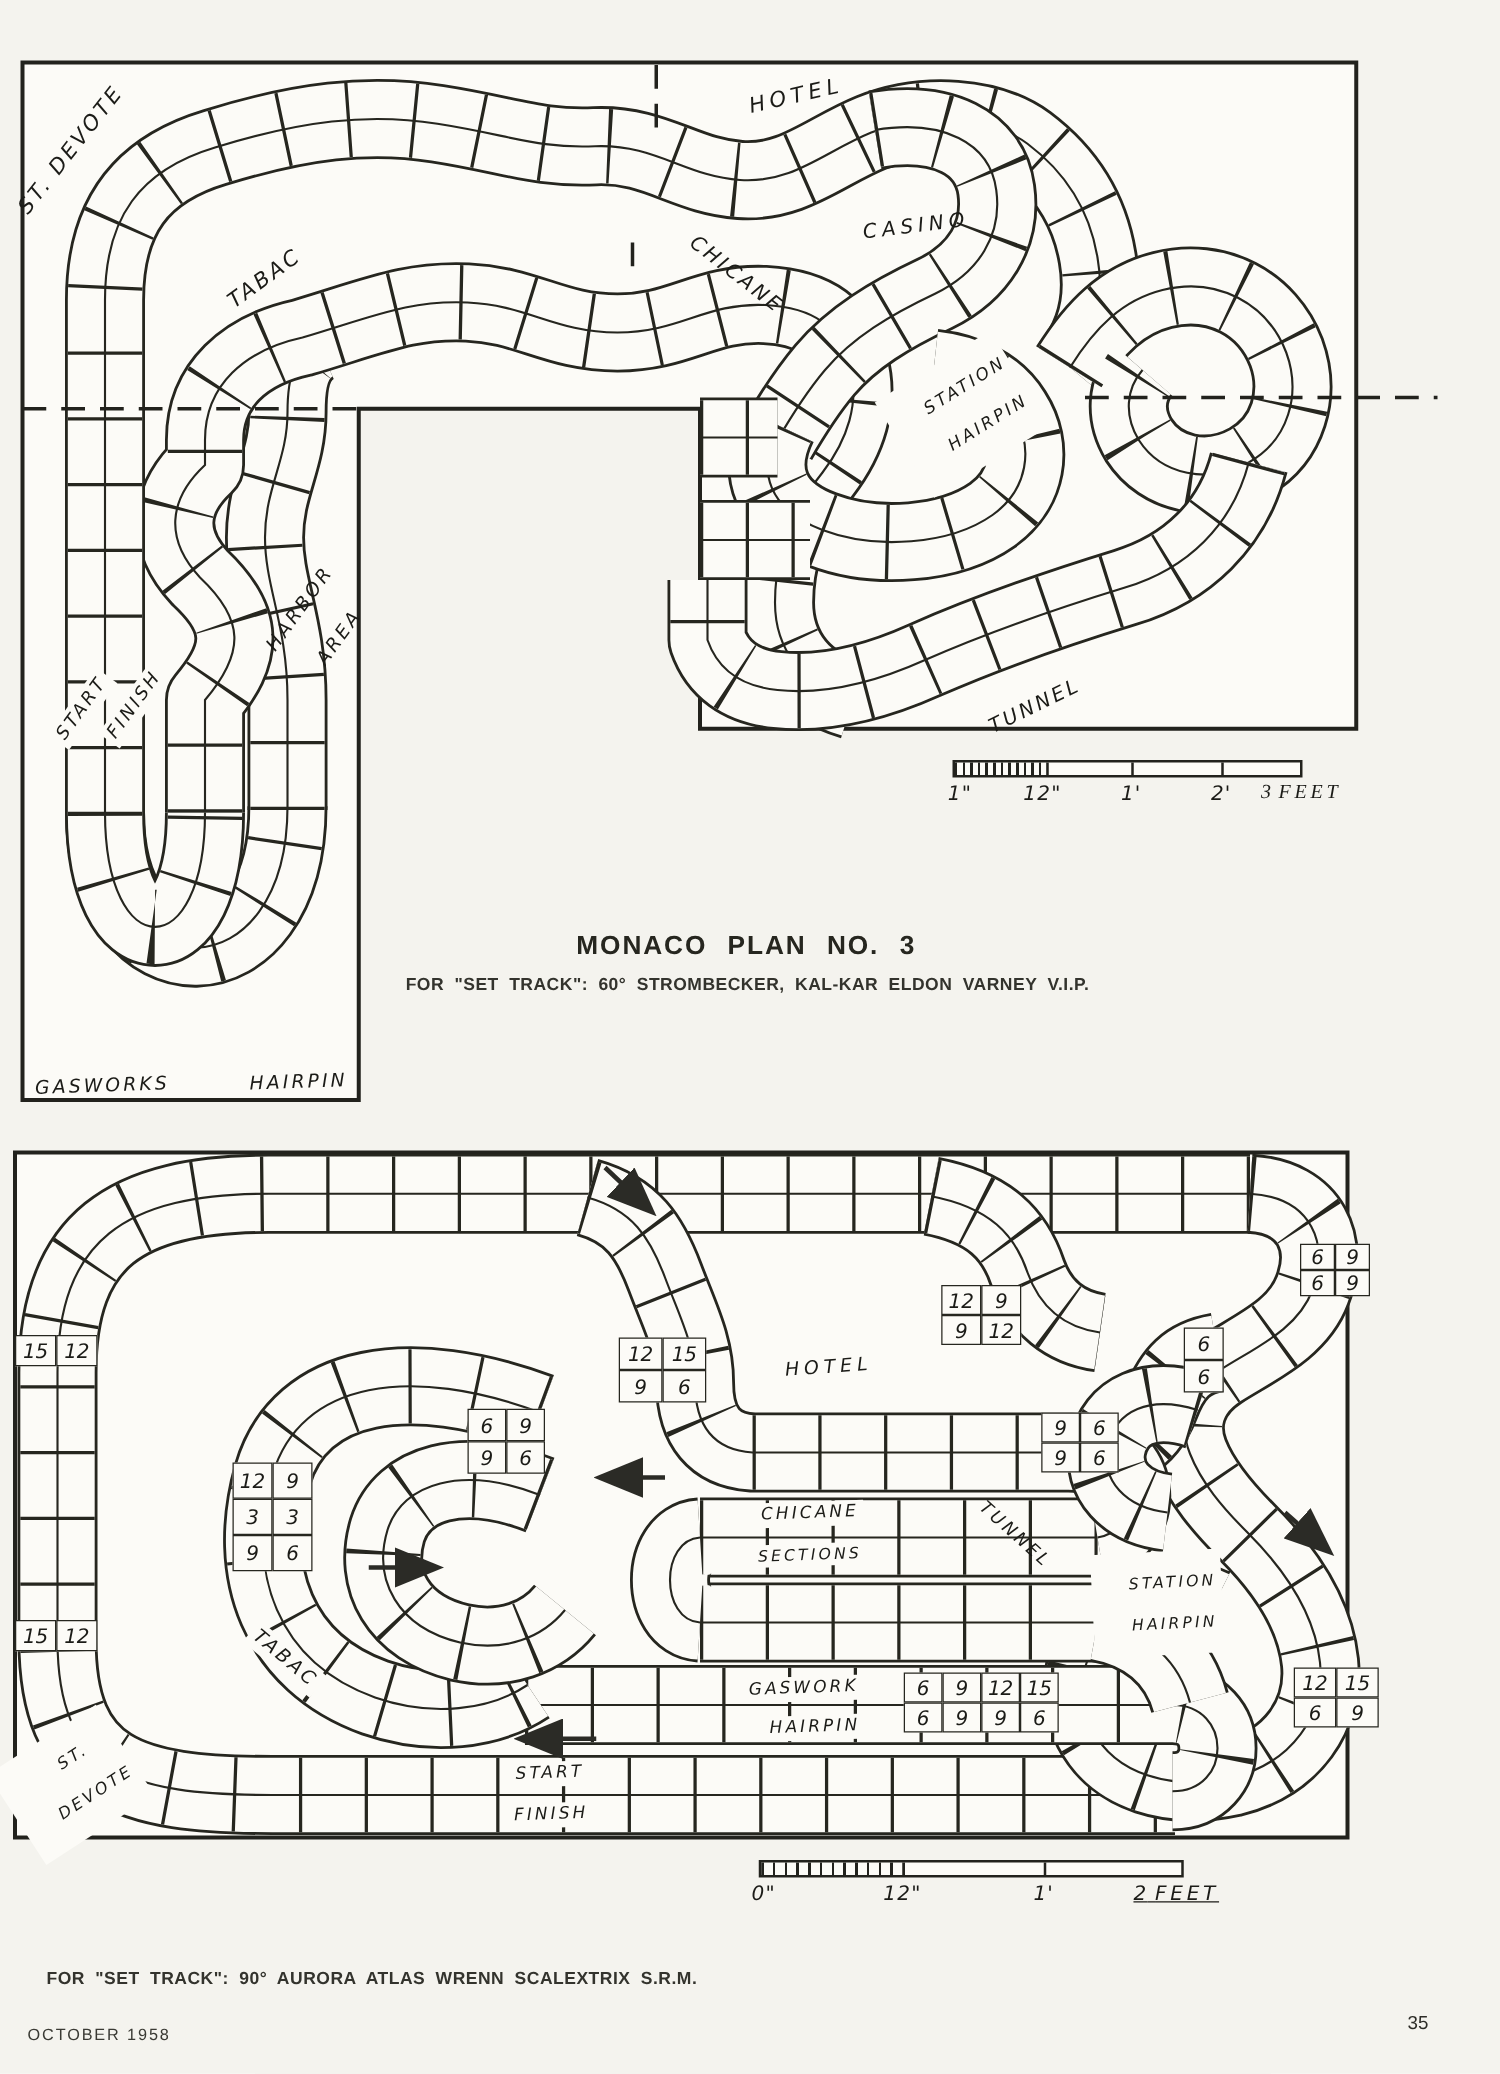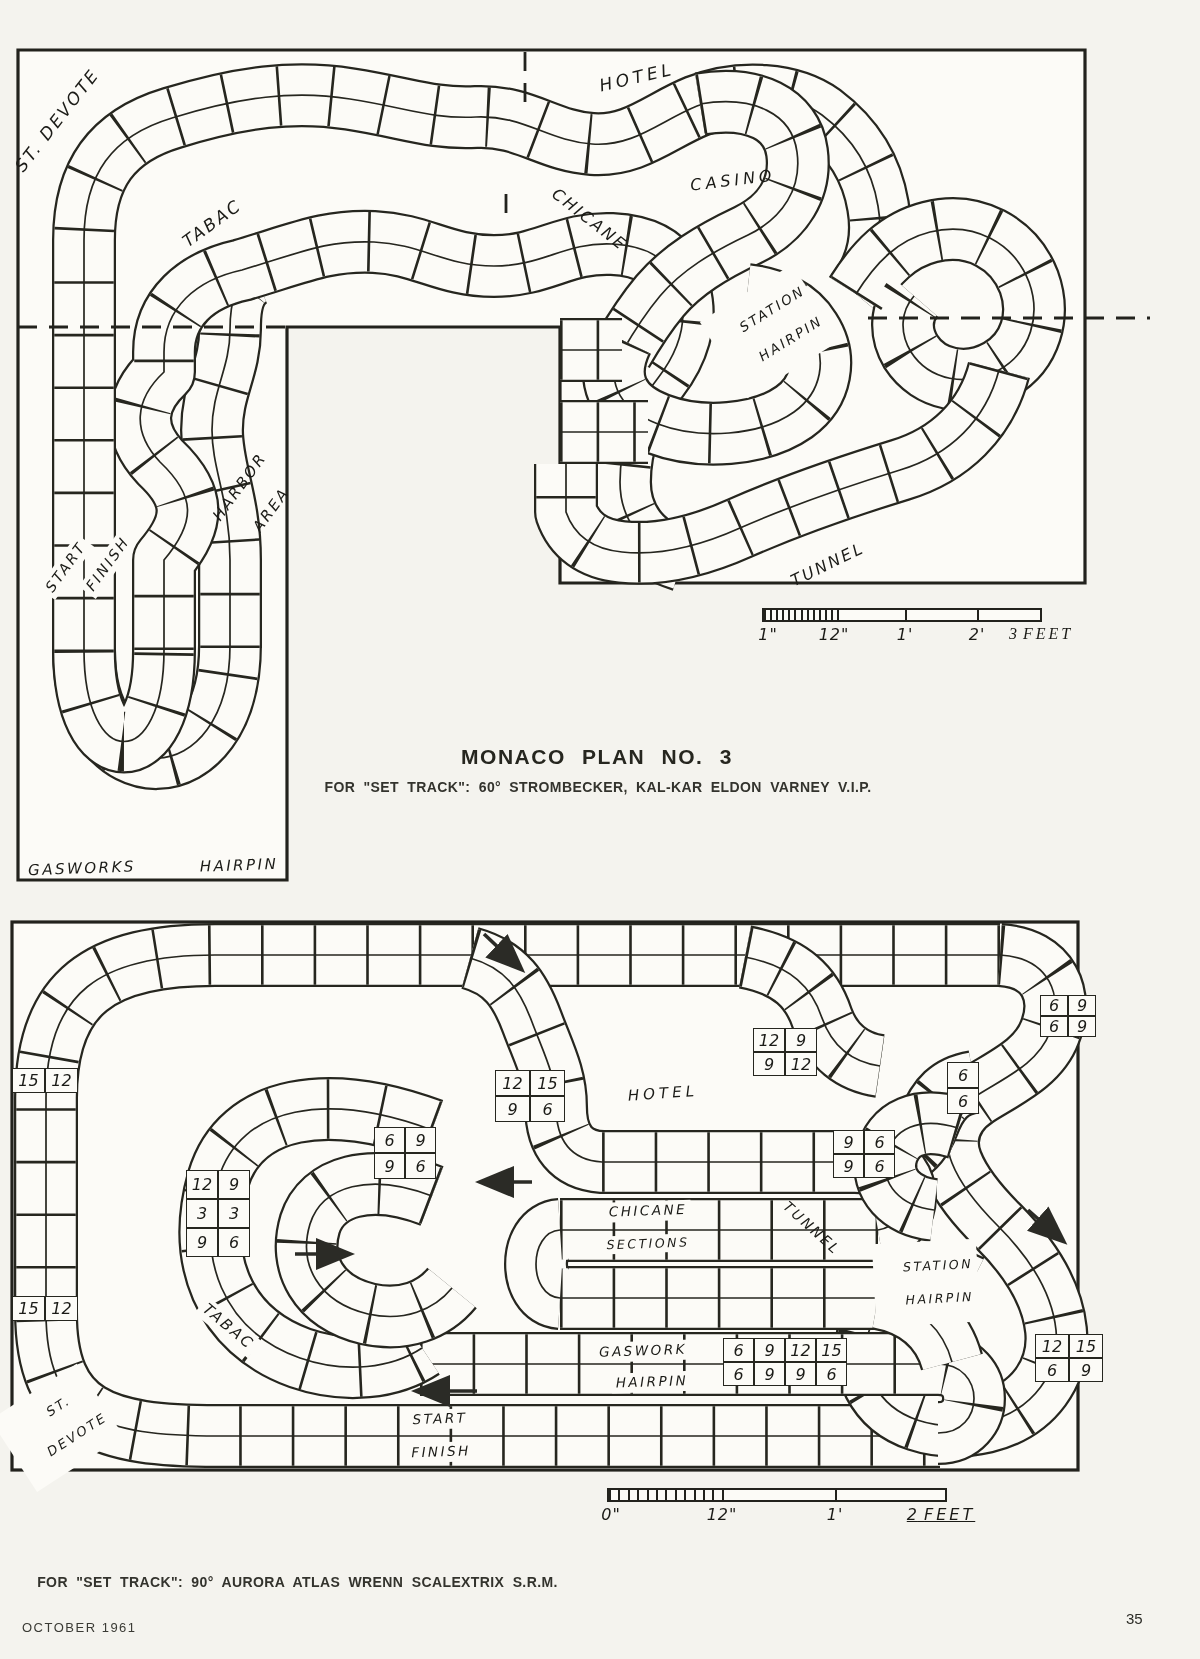--- a/index.html
+++ b/index.html
@@ -332,16 +332,16 @@
     <div class="sb-tick" style="left:113px;">12"</div>
     <div class="sb-tick" style="left:226px;">1'</div>
     <div class="sb-tick" style="left:332px;text-decoration:underline;">
       <span>2</span>
       <span style="letter-spacing:3px;">FEET</span>
     </div>
   </div>
 
   <div class="subtitle" style="left:10px;top:1574px;width:575px;">FOR "SET TRACK": 90° AURORA ATLAS WRENN SCALEXTRIX S.R.M.</div>
 
-  <div class="footer-date">OCTOBER 1961</div>
+  <div class="footer-date">OCTOBER 1958</div>
   <div class="page-num">35</div>
 
 </div>
 
 </body></html>

